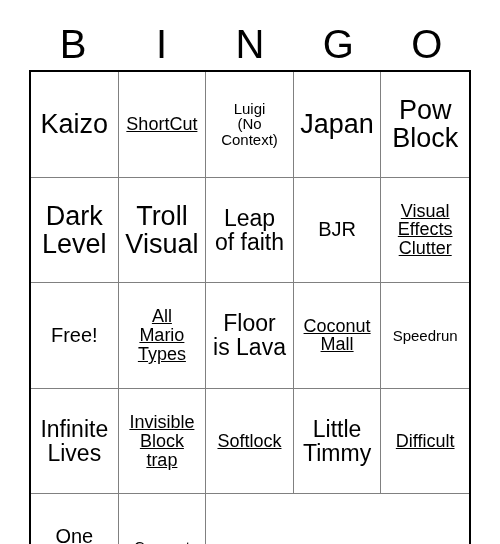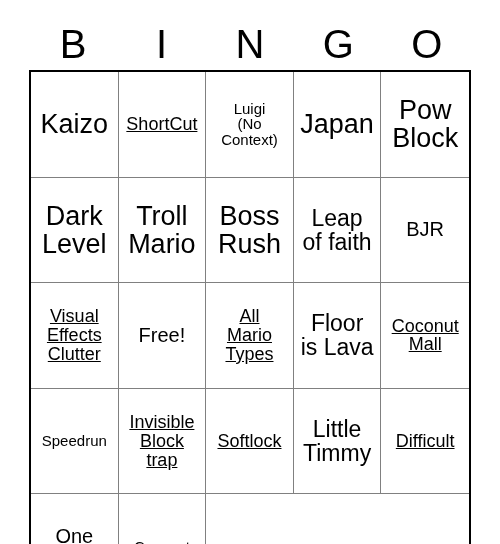--- a/index.html
+++ b/index.html
@@ -119,25 +119,21 @@
       <div class="cell">
         <span class="cell-text fs-lg">Pow
 Block</span>
       </div>
       <div class="cell">
         <span class="cell-text fs-lg">Dark
 Level</span>
       </div>
       <div class="cell">
         <span class="cell-text fs-lg">Troll
-Mario</span>
-      </div>
-      <div class="cell">
-        <span class="cell-text fs-lg">Boss
-Rush</span>
+Visual</span>
       </div>
       <div class="cell">
         <span class="cell-text fs-md">Leap
 of faith</span>
       </div>
       <div class="cell">
         <span class="cell-text fs-xl">BJR</span>
       </div>
       <div class="cell">
         <span class="cell-text fs-sm">Visual
@@ -157,20 +153,24 @@
 is Lava</span>
       </div>
       <div class="cell">
         <span class="cell-text fs-sm">Coconut
 Mall</span>
       </div>
       <div class="cell">
         <span class="cell-text fs-xs">Speedrun</span>
       </div>
       <div class="cell">
+        <span class="cell-text fs-md">Infinite
+Lives</span>
+      </div>
+      <div class="cell">
         <span class="cell-text fs-sm">Invisible
 Block
 trap</span>
       </div>
       <div class="cell">
         <span class="cell-text fs-sm">Softlock</span>
       </div>
       <div class="cell">
         <span class="cell-text fs-md">Little
 Timmy</span>

